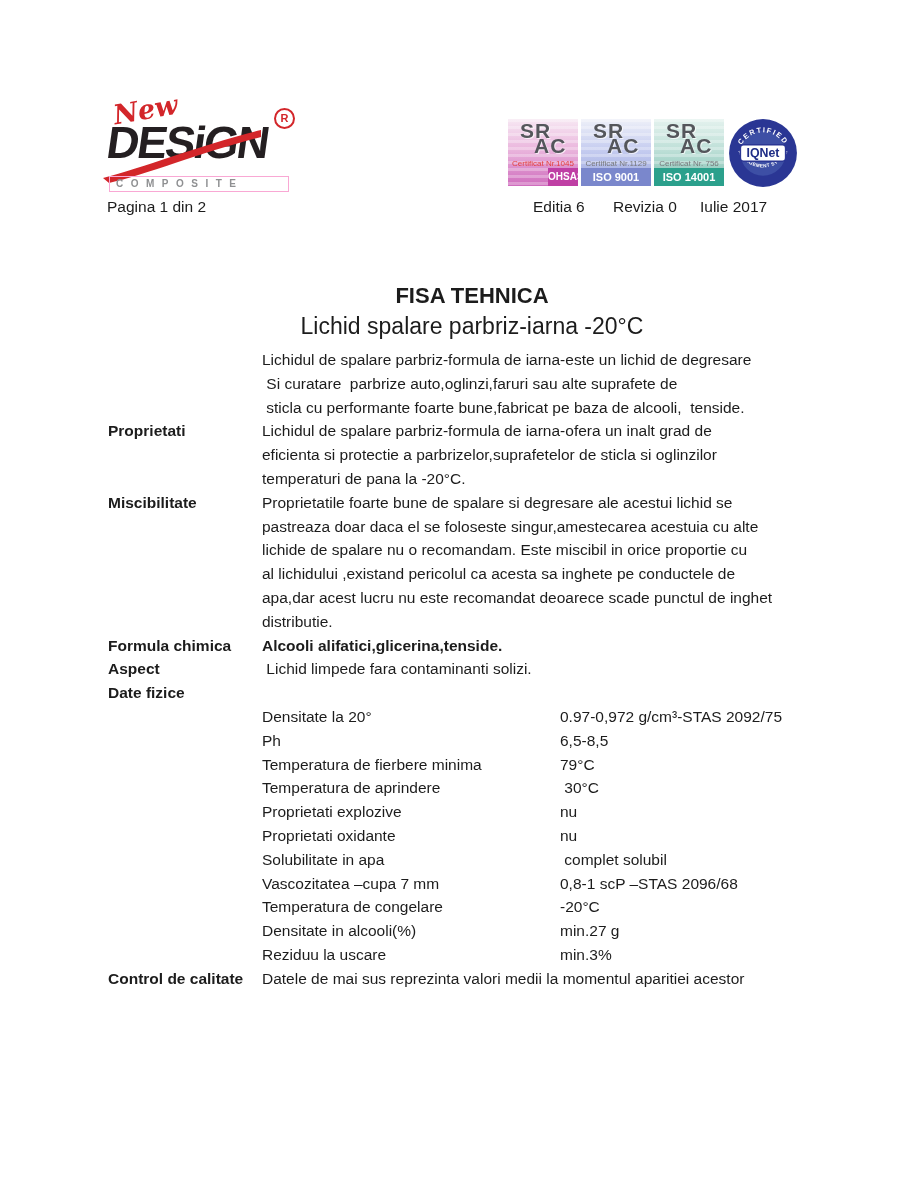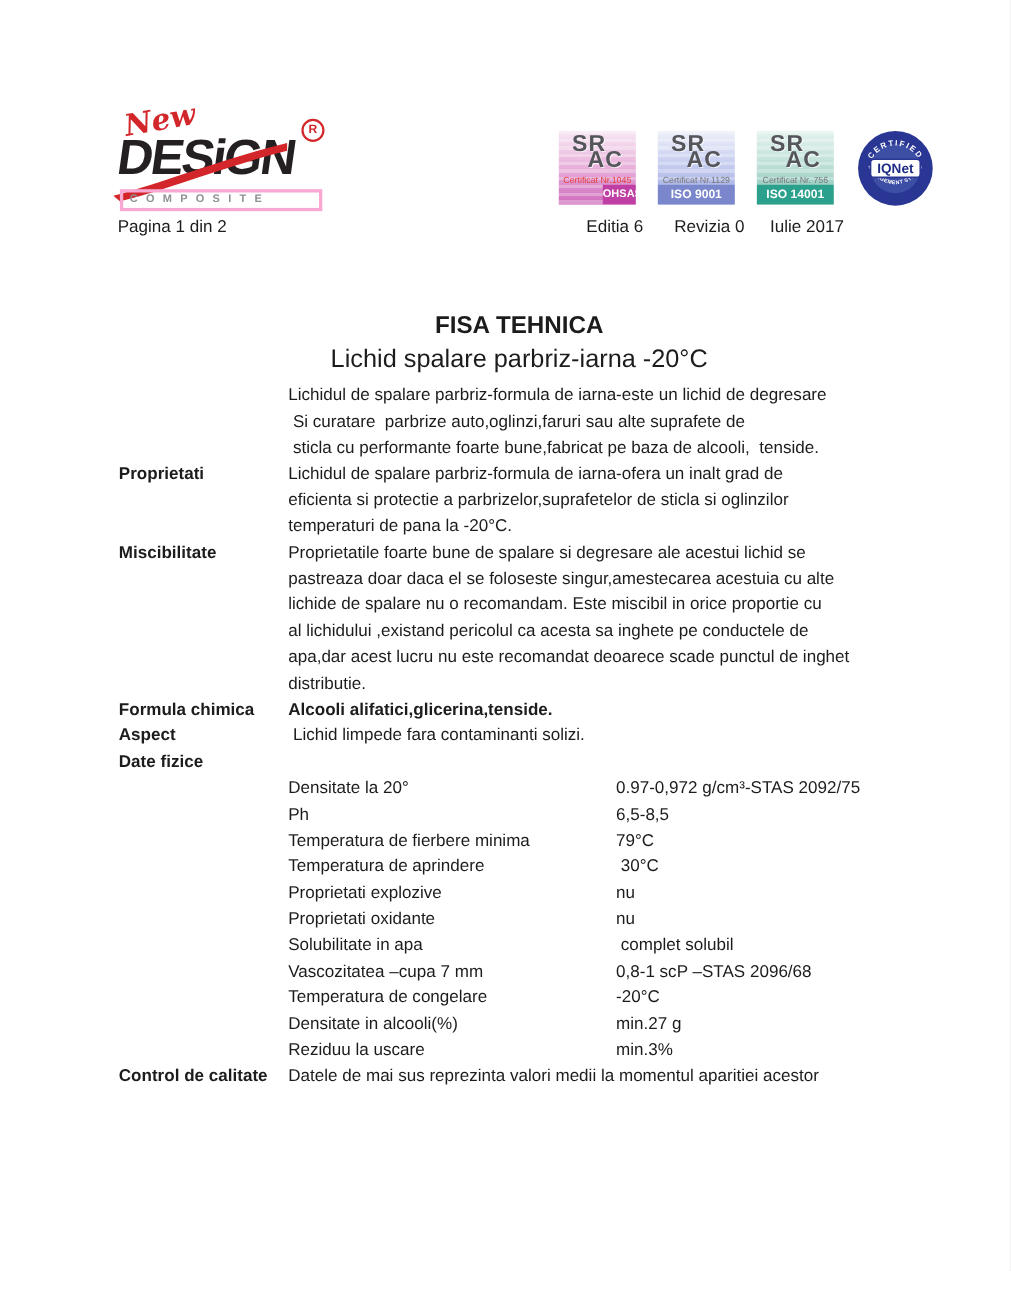--- a/index.html
+++ b/index.html
@@ -21,29 +21,29 @@
     color:#241f21; transform:skewX(-8deg);
   }
   .logo-swoosh{position:absolute; left:0px; top:26px;}
   .logo-reg{
     position:absolute; right:0px; top:8px; width:17px; height:17px;
     border:2px solid #d3262a; border-radius:50%;
     color:#d3262a; font-size:11px; font-weight:bold; line-height:17px; text-align:center;
   }
   .logo-composite{
     position:absolute; left:6px; bottom:0px; width:172px;
-    border:3px solid #f9a8d4; padding:1px 0 2px 6px;
+    border:1px solid #f9a8d4; padding:1px 0 2px 6px;
     color:#8f9092; font-size:10px; font-weight:bold; letter-spacing:7.5px;
   }
   
   .pagina{position:absolute; left:107px; top:198px; font-size:15.5px;}
   .ed-item{position:absolute; top:198px; font-size:15.5px;}
   .ed-1{left:533px;} .ed-2{left:613px;} .ed-3{left:700px;}
   
-  .badges{position:absolute; left:497px; top:119px; display:flex; gap:20px; align-items:flex-start;padding-left:11px;}
+  .badges{position:absolute; left:497px; top:119px; display:flex; gap:3px; align-items:flex-start;padding-left:11px;}
   .badge{position:relative; width:70px; height:67px; overflow:hidden;}
   .b1{background:linear-gradient(180deg,#f7e8f3 0%,#eab6dd 45%,#cf6cbd 100%);}
   .b2{background:linear-gradient(180deg,#eef0f8 0%,#c6cdf0 45%,#98a4dd 100%);}
   .b3{background:linear-gradient(180deg,#e4f2ee 0%,#bfe0d8 45%,#7bbfb0 100%);}
   .badge::after{
     content:""; position:absolute; inset:0;
     background:repeating-linear-gradient(180deg, rgba(255,255,255,.28) 0 3px, rgba(255,255,255,0) 3px 7px);
     pointer-events:none;
   }
   .sr,.ac{

